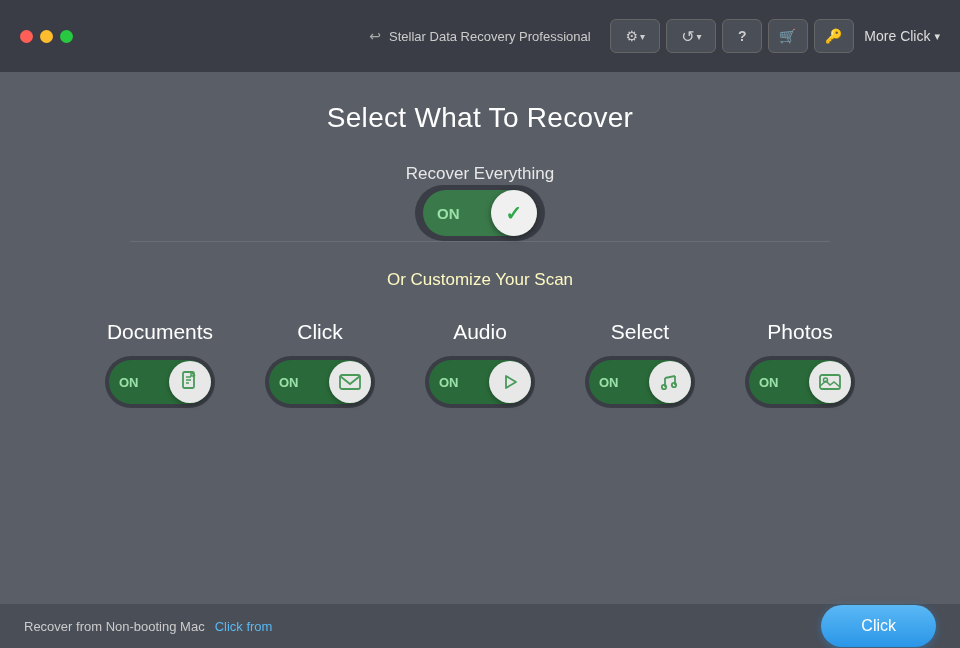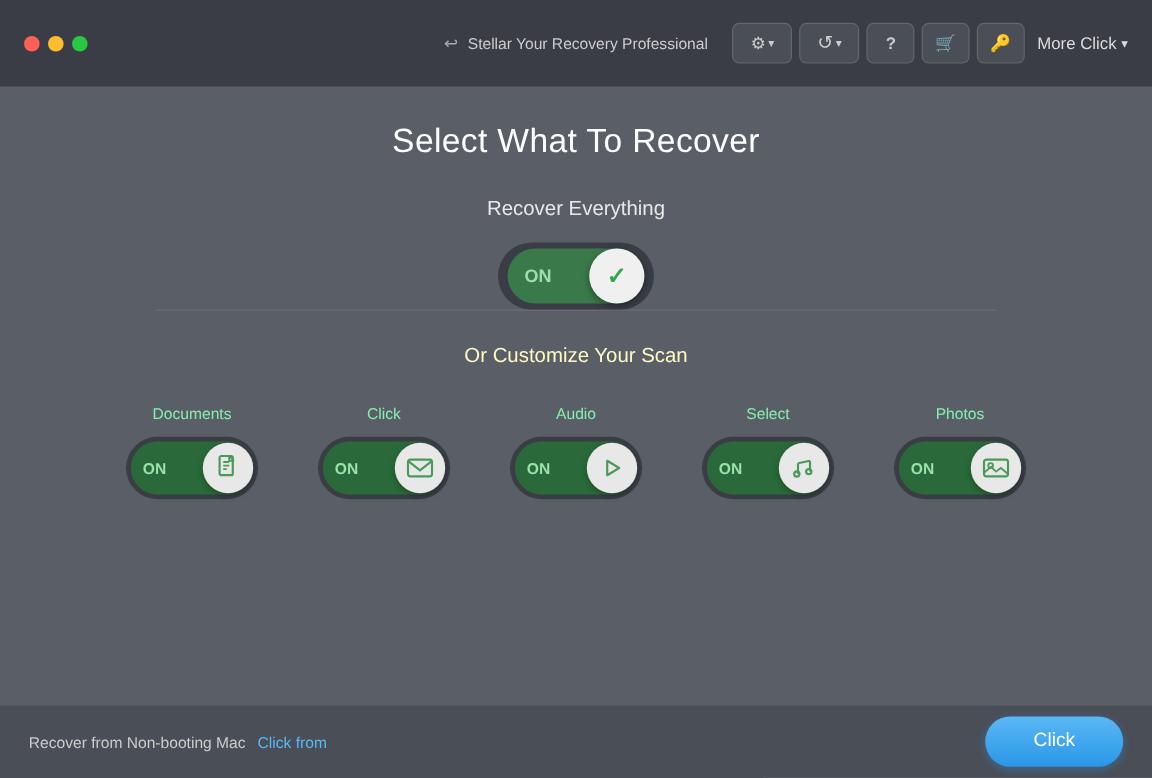--- a/index.html
+++ b/index.html
@@ -103,21 +103,21 @@
       font-size: 28px;
       font-weight: 500;
       color: #fff;
       margin-bottom: 30px;
       letter-spacing: 0.3px;
     }
 
     .section-label {
       font-size: 17px;
       color: #e8e8e8;
-      margin-bottom: 18px;
+      margin-bottom: 1px;
     }
 
     .toggle-main {
       position: relative;
       width: 130px;
       height: 60px;
       background: #3a3d45;
       border-radius: 40px;
       display: flex;
       align-items: center;
@@ -183,22 +183,22 @@
     }
 
     .category-item {
       display: flex;
       flex-direction: column;
       align-items: center;
       gap: 12px;
     }
 
     .category-name {
-      font-size: 13px;
-      color: #86efac;
+      font-size: 21px;
+      color: #ffffff;
     }
 
     .toggle-small {
       width: 110px;
       height: 52px;
       background: #3a3d45;
       border-radius: 30px;
       display: flex;
       align-items: center;
       padding: 4px;
@@ -235,21 +235,21 @@
       flex-shrink: 0;
       box-shadow: 0 2px 5px rgba(0,0,0,0.3);
     }
 
     
     .bottom-bar {
       position: absolute;
       bottom: 0;
       left: 0;
       right: 0;
-      height: 60px;
+      height: 44px;
       background: #4a4e57;
       display: flex;
       align-items: center;
       justify-content: space-between;
       padding: 0 24px;
     }
 
     .bottom-left {
       display: flex;
       align-items: center;
@@ -281,21 +281,21 @@
 
 <div class="titlebar">
   <div class="traffic-lights">
     <div class="traffic-light tl-red"></div>
     <div class="traffic-light tl-yellow"></div>
     <div class="traffic-light tl-green"></div>
   </div>
 
   <div class="titlebar-center">
     <span class="back-icon">↩</span>
-    <span>Stellar Your Recovery Professional</span>
+    <span>Stellar Data Recovery Professional</span>
   </div>
 
   <div style="display:flex; align-items:center; gap:10px;">
     <div class="toolbar">
 
       <div class="toolbar-btn has-dropdown">
         <span>⚙</span>
         <span style="font-size:10px;">▾</span>
       </div>
 

